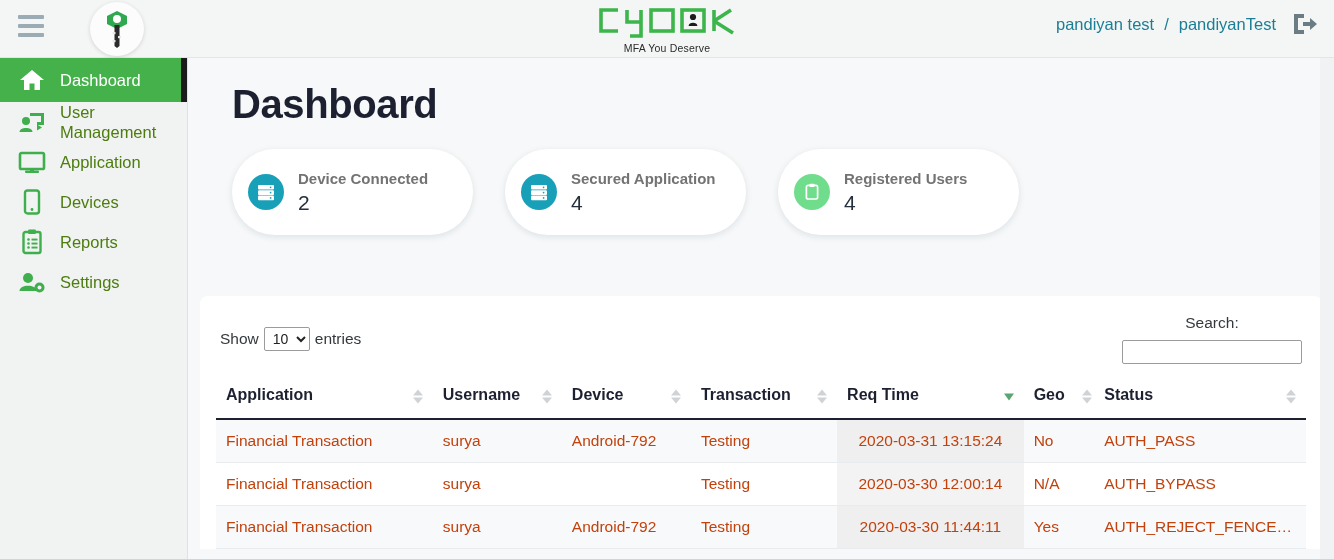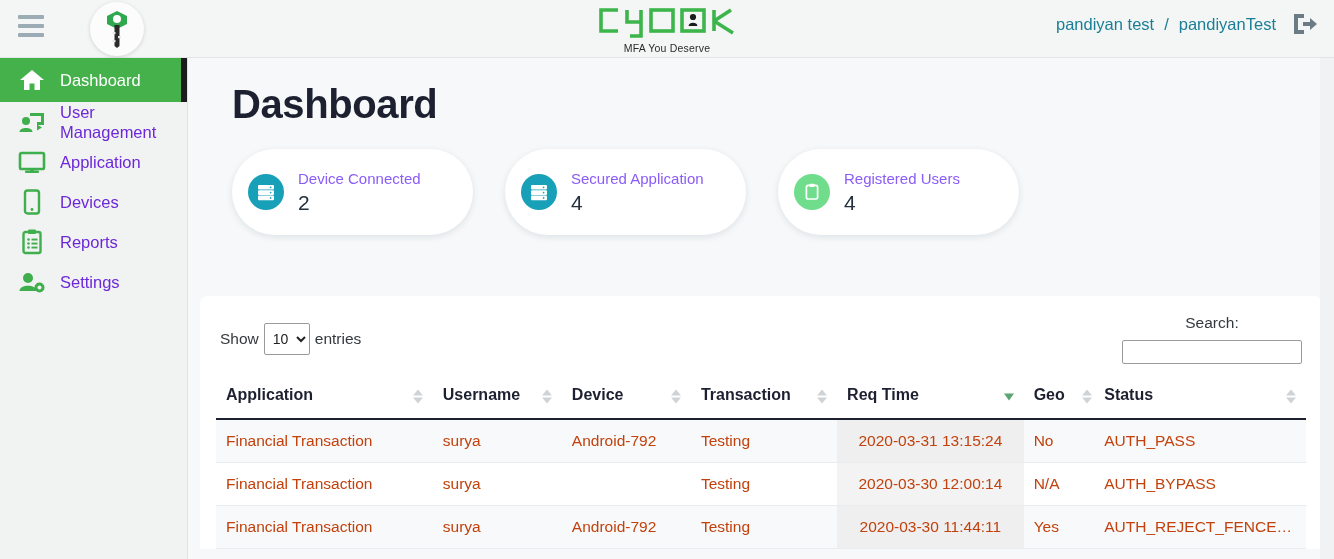--- a/index.html
+++ b/index.html
@@ -61,21 +61,21 @@
     position: absolute; left: 0; top: 58px;
     width: 188px; height: 501px;
     background: #f0f3f1;
     border-right: 1px solid #dfe4e3;
   }
   .nav-item {
     display: flex; align-items: center;
     gap: 14px;
     padding: 0 12px 0 18px;
     min-height: 40px;
-    color: #6d28d9;
+    color: #4d7c0f;
     font-size: 16.5px;
     cursor: pointer;
   }
   .nav-item .ic { width: 28px; height: 28px; flex: 0 0 28px; display:flex; align-items:center; justify-content:center; }
   .nav-item.active {
     background: #45b14b;
     color: #ffffff;
     border-right: 6px solid #1c1c1c;
     padding-right: 6px;
     min-height: 44px;
@@ -100,21 +100,21 @@
     width: 241px; height: 86px;
     background: #fff; border-radius: 43px;
     box-shadow: 0 2px 7px rgba(20,40,60,.10);
     display: flex; align-items: center; padding-left: 16px; gap: 14px;
   }
   .card-ic {
     width: 36px; height: 36px; border-radius: 50%;
     display: flex; align-items: center; justify-content: center;
     flex: 0 0 36px;
   }
-  .card-title { font-size: 15px; font-weight: normal; color: #8b5cf6; line-height: 1.1; }
+  .card-title { font-size: 15px; font-weight: bold; color: #737373; line-height: 1.1; }
   .card-val { font-size: 21px; color: #25303c; margin-top: 4px; line-height:1; }
 
   
   .panel {
     position: absolute; left: 12px; top: 238px;
     width: 1122px; 
     border-radius: 8px 8px 0 0;
     overflow: hidden;
   }
   .panel-head {
@@ -127,21 +127,21 @@
   .panel-body { background: #fff; padding: 0 16px; }
   .ctrl-row {
     display: flex; align-items: center; justify-content: space-between;
     padding: 18px 4px 14px 4px;
     font-size: 15.5px; color: #34393d;
   }
   .show-wrap { display: flex; align-items: center; gap: 5px; }
   select.len {
     font-family: "Liberation Sans", sans-serif;
     font-size: 14px; padding: 1px 2px 1px 4px;
-    height: 32px; width: 46px;
+    height: 24px; width: 46px;
     border: 1px solid #9b9b9b; border-radius: 2px;
     background: #fff; color: #222;
   }
   .search-wrap { display: flex; align-items: center; gap: 8px; flex-direction: column; }
   input.search {
     width: 180px; height: 24px;
     border: 1px solid #9b9b9b; border-radius: 2px;
     background: #fff; padding: 0 4px;
     font-family: "Liberation Sans", sans-serif; font-size: 14px;
   }

